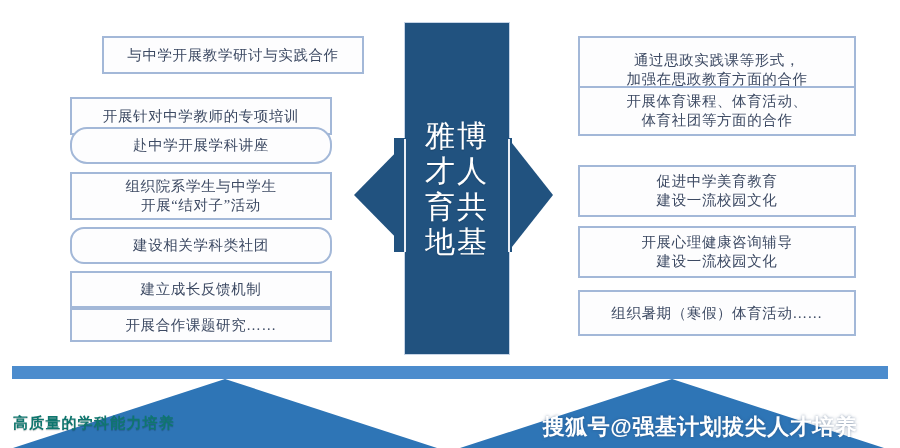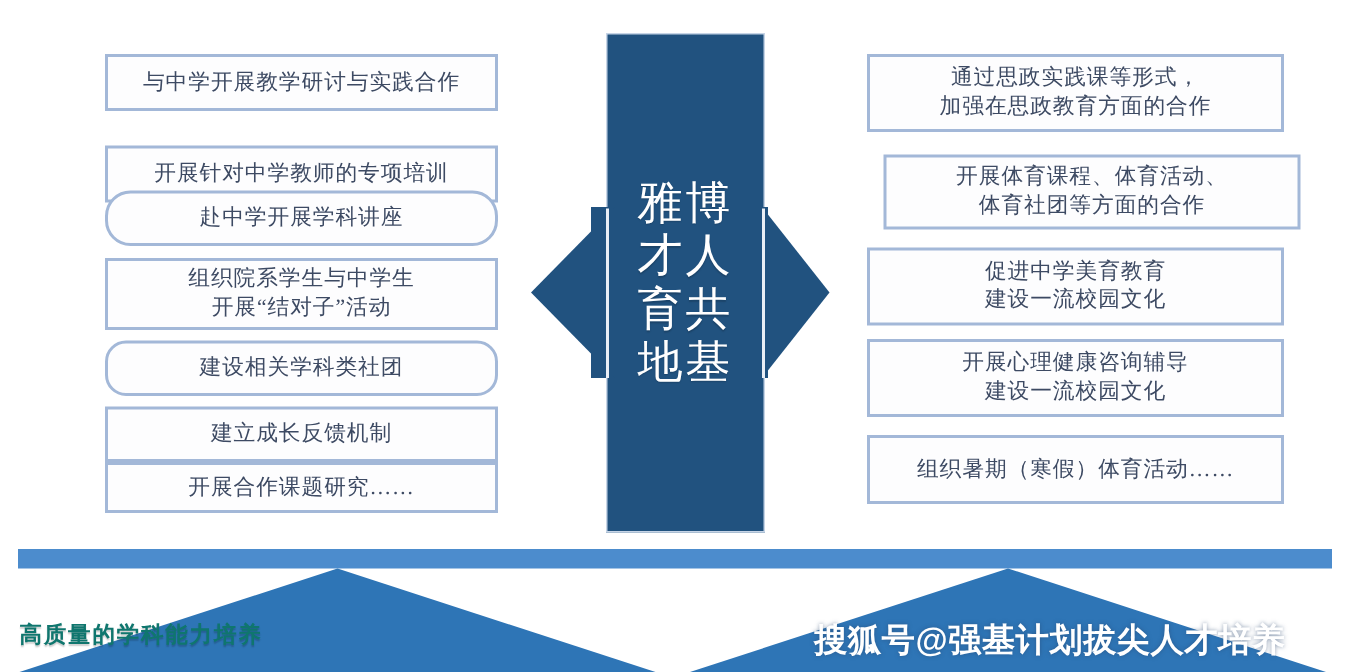--- a/index.html
+++ b/index.html
@@ -177,32 +177,32 @@
     font-family: "Liberation Sans", "DejaVu Sans", sans-serif;
     text-shadow: 0 0 3px rgba(40,70,110,0.55);
     z-index: 9;
   }
 </style>
 </head>
 <body>
 
 <div id="canvas">
 
-  <div class="box left-col" style="top:36px;height:38px;">与中学开展教学研讨与实践合作</div>
+  <div class="box left-col" style="top:36px;height:38px;margin-left:32px;">与中学开展教学研讨与实践合作</div>
   <div class="box left-col" style="top:81px;height:38px;margin-top:16px;">开展针对中学教师的专项培训</div>
   <div class="box left-col" style="top:127px;height:37px;border-radius:17px;">赴中学开展学科讲座</div>
   <div class="box left-col" style="top:172px;height:48px;">组织院系学生与中学生
 开展“结对子”活动</div>
   <div class="box left-col" style="top:227px;height:37px;border-radius:14px;">建设相关学科类社团</div>
   <div class="box left-col" style="top:271px;height:37px;">建立成长反馈机制</div>
   <div class="box left-col" style="top:308px;height:34px;">开展合作课题研究……</div>
 
-  <div class="box right-col" style="top:36px;height:52px;">通过思政实践课等形式，
+  <div class="box right-col" style="top:36px;height:68px;">通过思政实践课等形式，
 加强在思政教育方面的合作</div>
-  <div class="box right-col" style="top:103px;height:50px;margin-left:11px;">开展体育课程、体育活动、
+  <div class="box right-col" style="top:86px;height:50px;">开展体育课程、体育活动、
 体育社团等方面的合作</div>
   <div class="box right-col" style="top:165px;height:52px;">促进中学美育教育
 建设一流校园文化</div>
   <div class="box right-col" style="top:226px;height:52px;">开展心理健康咨询辅导
 建设一流校园文化</div>
   <div class="box right-col" style="top:290px;height:46px;">组织暑期（寒假）体育活动……</div>
 
   <div class="center-bar"></div>
   <div class="arrow-fill-l"></div>
   <div class="arrow-fill-r"></div>

